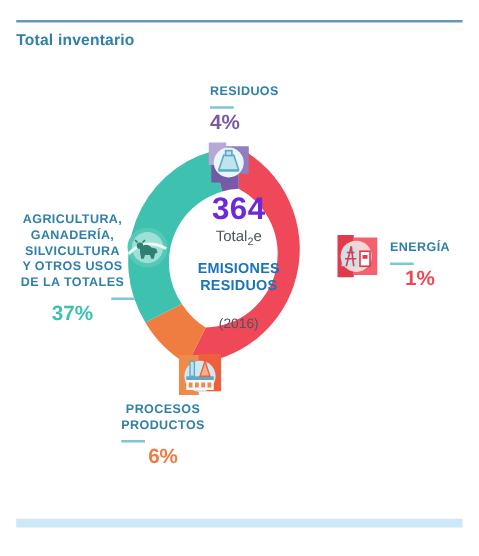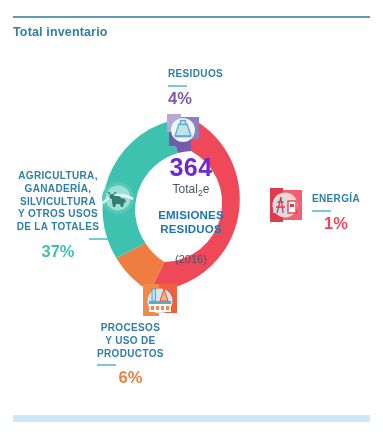--- a/index.html
+++ b/index.html
@@ -203,21 +203,20 @@
 
   <div class="seg-label" id="label-energia">
     <div class="seg-title">ENERGÍA</div>
     <div class="seg-dash"></div>
     <div class="seg-pct">1%</div>
   </div>
 
   <div class="seg-label" id="label-procesos">
     <div class="seg-title">
       <div>PROCESOS</div>
-      <div>Y USO DE</div>
       <div>PRODUCTOS</div>
     </div>
     <div class="seg-dash"></div>
     <div class="seg-pct">6%</div>
   </div>
 
   <div class="icon-badge" id="icon-residuos">
     <svg width="34" height="34" viewBox="0 0 34 34">
       <rect x="1" y="1" width="14" height="18" fill="#b7a8d6"></rect>
       <rect x="15" y="4" width="18" height="22" fill="#8f7ec0"></rect>

